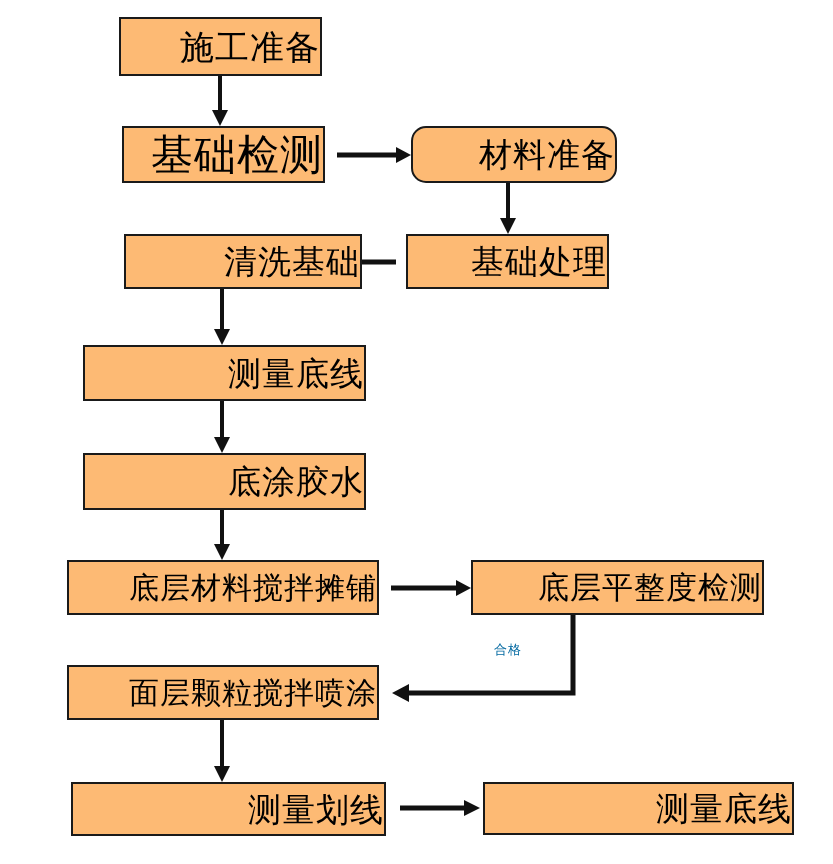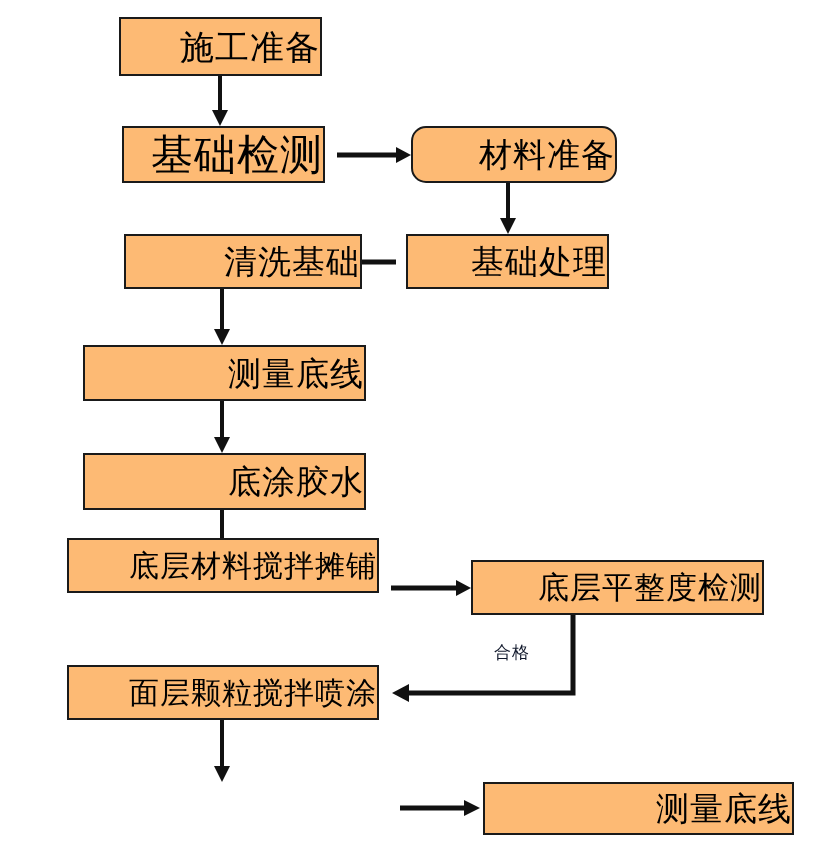--- a/index.html
+++ b/index.html
@@ -33,22 +33,22 @@
     line-height: 1;
     letter-spacing: 1px;
     white-space: nowrap;
     z-index: 2;
   }
   .node-label {
     display: block;
   }
   .edge-label {
     position: absolute;
-    color: #0f172a;
-    font-size: 17px;
+    color: #0369a1;
+    font-size: 13px;
     letter-spacing: 1px;
     white-space: nowrap;
     z-index: 3;
   }
   svg.connectors {
     position: absolute;
     left: 0;
     top: 0;
     width: 833px;
     height: 864px;
@@ -147,32 +147,35 @@
   </div>
 
   <div class="node" style="left:83px; top:453px; width:283px; height:57px; font-size:33px;">
     <span class="node-label">底涂胶水</span>
   </div>
 
   <div class="node" style="left:83px; top:345px; width:283px; height:56px; font-size:33px;">
     <span class="node-label">测量底线</span>
   </div>
 
-  <div class="node" style="left:67px; top:538px; width:312px; height:55px; font-size:30px;">
+  <div class="node" style="left:67px; top:560px; width:312px; height:55px; font-size:30px;">
     <span class="node-label">底层材料搅拌摊铺</span>
   </div>
 
   <div class="node" style="left:471px; top:560px; width:293px; height:55px; font-size:31px;">
     <span class="node-label">底层平整度检测</span>
   </div>
 
   <div class="node" style="left:67px; top:665px; width:312px; height:55px; font-size:30px;">
     <span class="node-label">面层颗粒搅拌喷涂</span>
   </div>
 
+  <div class="node" style="left:71px; top:782px; width:315px; height:54px; font-size:33px;">
+    <span class="node-label">测量划线</span>
+  </div>
 
   <div class="node" style="left:483px; top:782px; width:311px; height:53px; font-size:33px;">
     <span class="node-label">测量底线</span>
   </div>
 
   <span class="edge-label" style="left:494px; top:641px;">合格</span>
 
 </div>
 
 </body></html>

